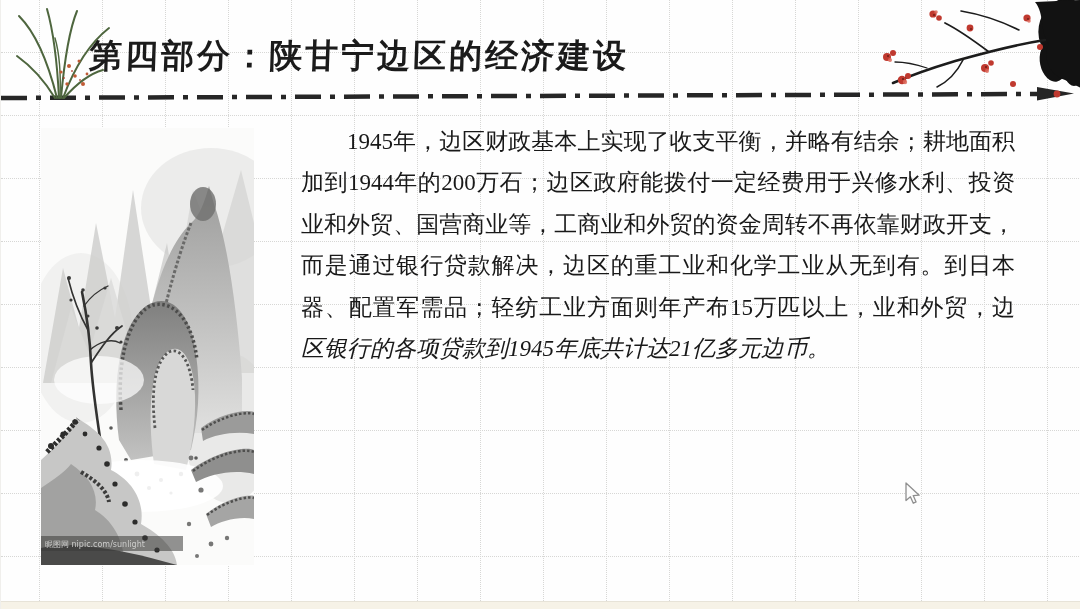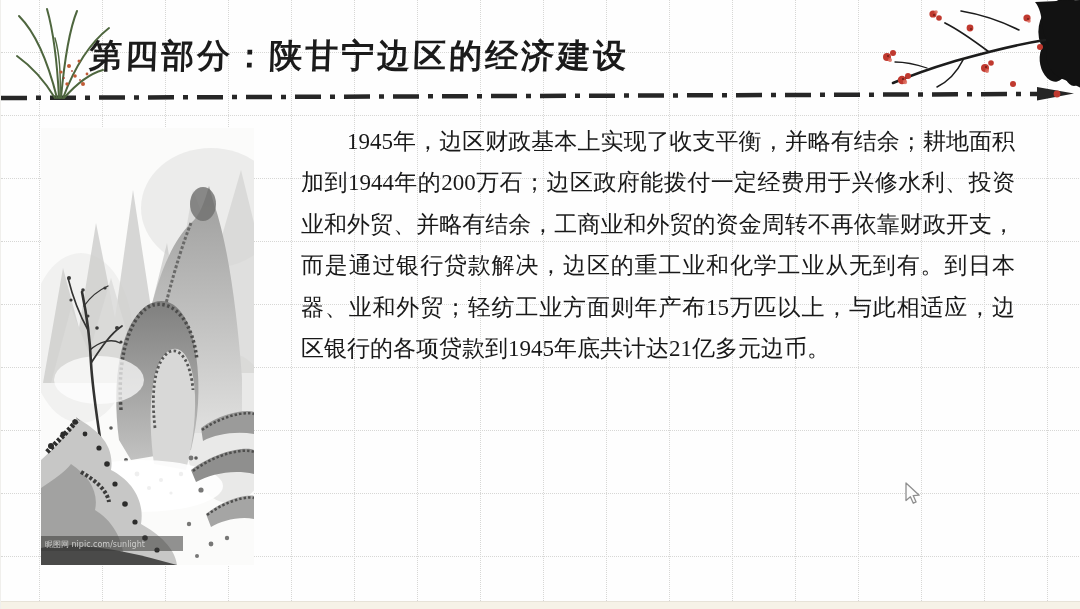--- a/index.html
+++ b/index.html
@@ -26,21 +26,21 @@
   #plum{position:absolute;right:0;top:0;width:214px;height:110px;z-index:5;}
   
   #painting{position:absolute;left:40px;top:128px;width:213px;height:437px;z-index:2;}
   
   #bodytext{position:absolute;left:300px;top:121px;width:714px;z-index:3;}
   .body-line{
     width:714px;height:41.4px;line-height:41.4px;font-size:23px;color:#191919;
     font-family:"Liberation Serif",serif;overflow:hidden;
     text-align:justify;text-align-last:justify;
   }
-  .body-line.last{text-align:center;text-align-last:left;}
+  .body-line.last{text-align:center;text-align-last:left;font-style:italic;}
   
   #bottomstrip{position:absolute;left:0;right:0;bottom:0;height:7px;background:#f6f2e7;border-top:1px solid #e7e3d8;z-index:6;}
   
   #cursor{position:absolute;left:903px;top:482px;width:18px;height:24px;z-index:10;}
 </style>
 </head>
 <body>
 
 <div id="slide">
 
@@ -252,23 +252,23 @@
         <circle cx="186" cy="410" r="2.2"></circle>
     </g>
 
     <rect x="0" y="408" width="142" height="15" fill="#3a3a39" opacity="0.55"></rect>
     <text x="4" y="419" font-size="8" fill="#cccccb" font-family="DejaVu Sans, sans-serif">昵图网 nipic.com/sunlight</text>
   </svg>
 
   <div id="bodytext">
     <div class="body-line">　　1945年，边区财政基本上实现了收支平衡，并略有结余；耕地面积由</div>
     <div class="body-line">加到1944年的200万石；边区政府能拨付一定经费用于兴修水利、投资工</div>
-    <div class="body-line">业和外贸、并略有结余，工商业和外贸的资金周转不再依靠财政开支，</div>
+    <div class="body-line">业和外贸、国营商业等，工商业和外贸的资金周转不再依靠财政开支，</div>
     <div class="body-line">而是通过银行贷款解决，边区的重工业和化学工业从无到有。到日本</div>
-    <div class="body-line">器、业和外贸；轻纺工业方面则年产布15万匹以上，与此相适应，边</div>
+    <div class="body-line">器、配置军需品；轻纺工业方面则年产布15万匹以上，业和外贸，边</div>
     <div class="body-line last">区银行的各项贷款到1945年底共计达21亿多元边币。</div>
   </div>
 
   <svg id="cursor" viewBox="0 0 18 24">
     <path d="M2,1 L2,18.5 L6.4,14.8 L9.3,21.2 L12.1,19.9 L9.2,13.6 L15.2,13.2 Z" fill="#fdfdfd" stroke="#8f8f8f" stroke-width="1.3" stroke-linejoin="round"></path>
   </svg>
 
   <div id="bottomstrip"></div>
 </div>
 

